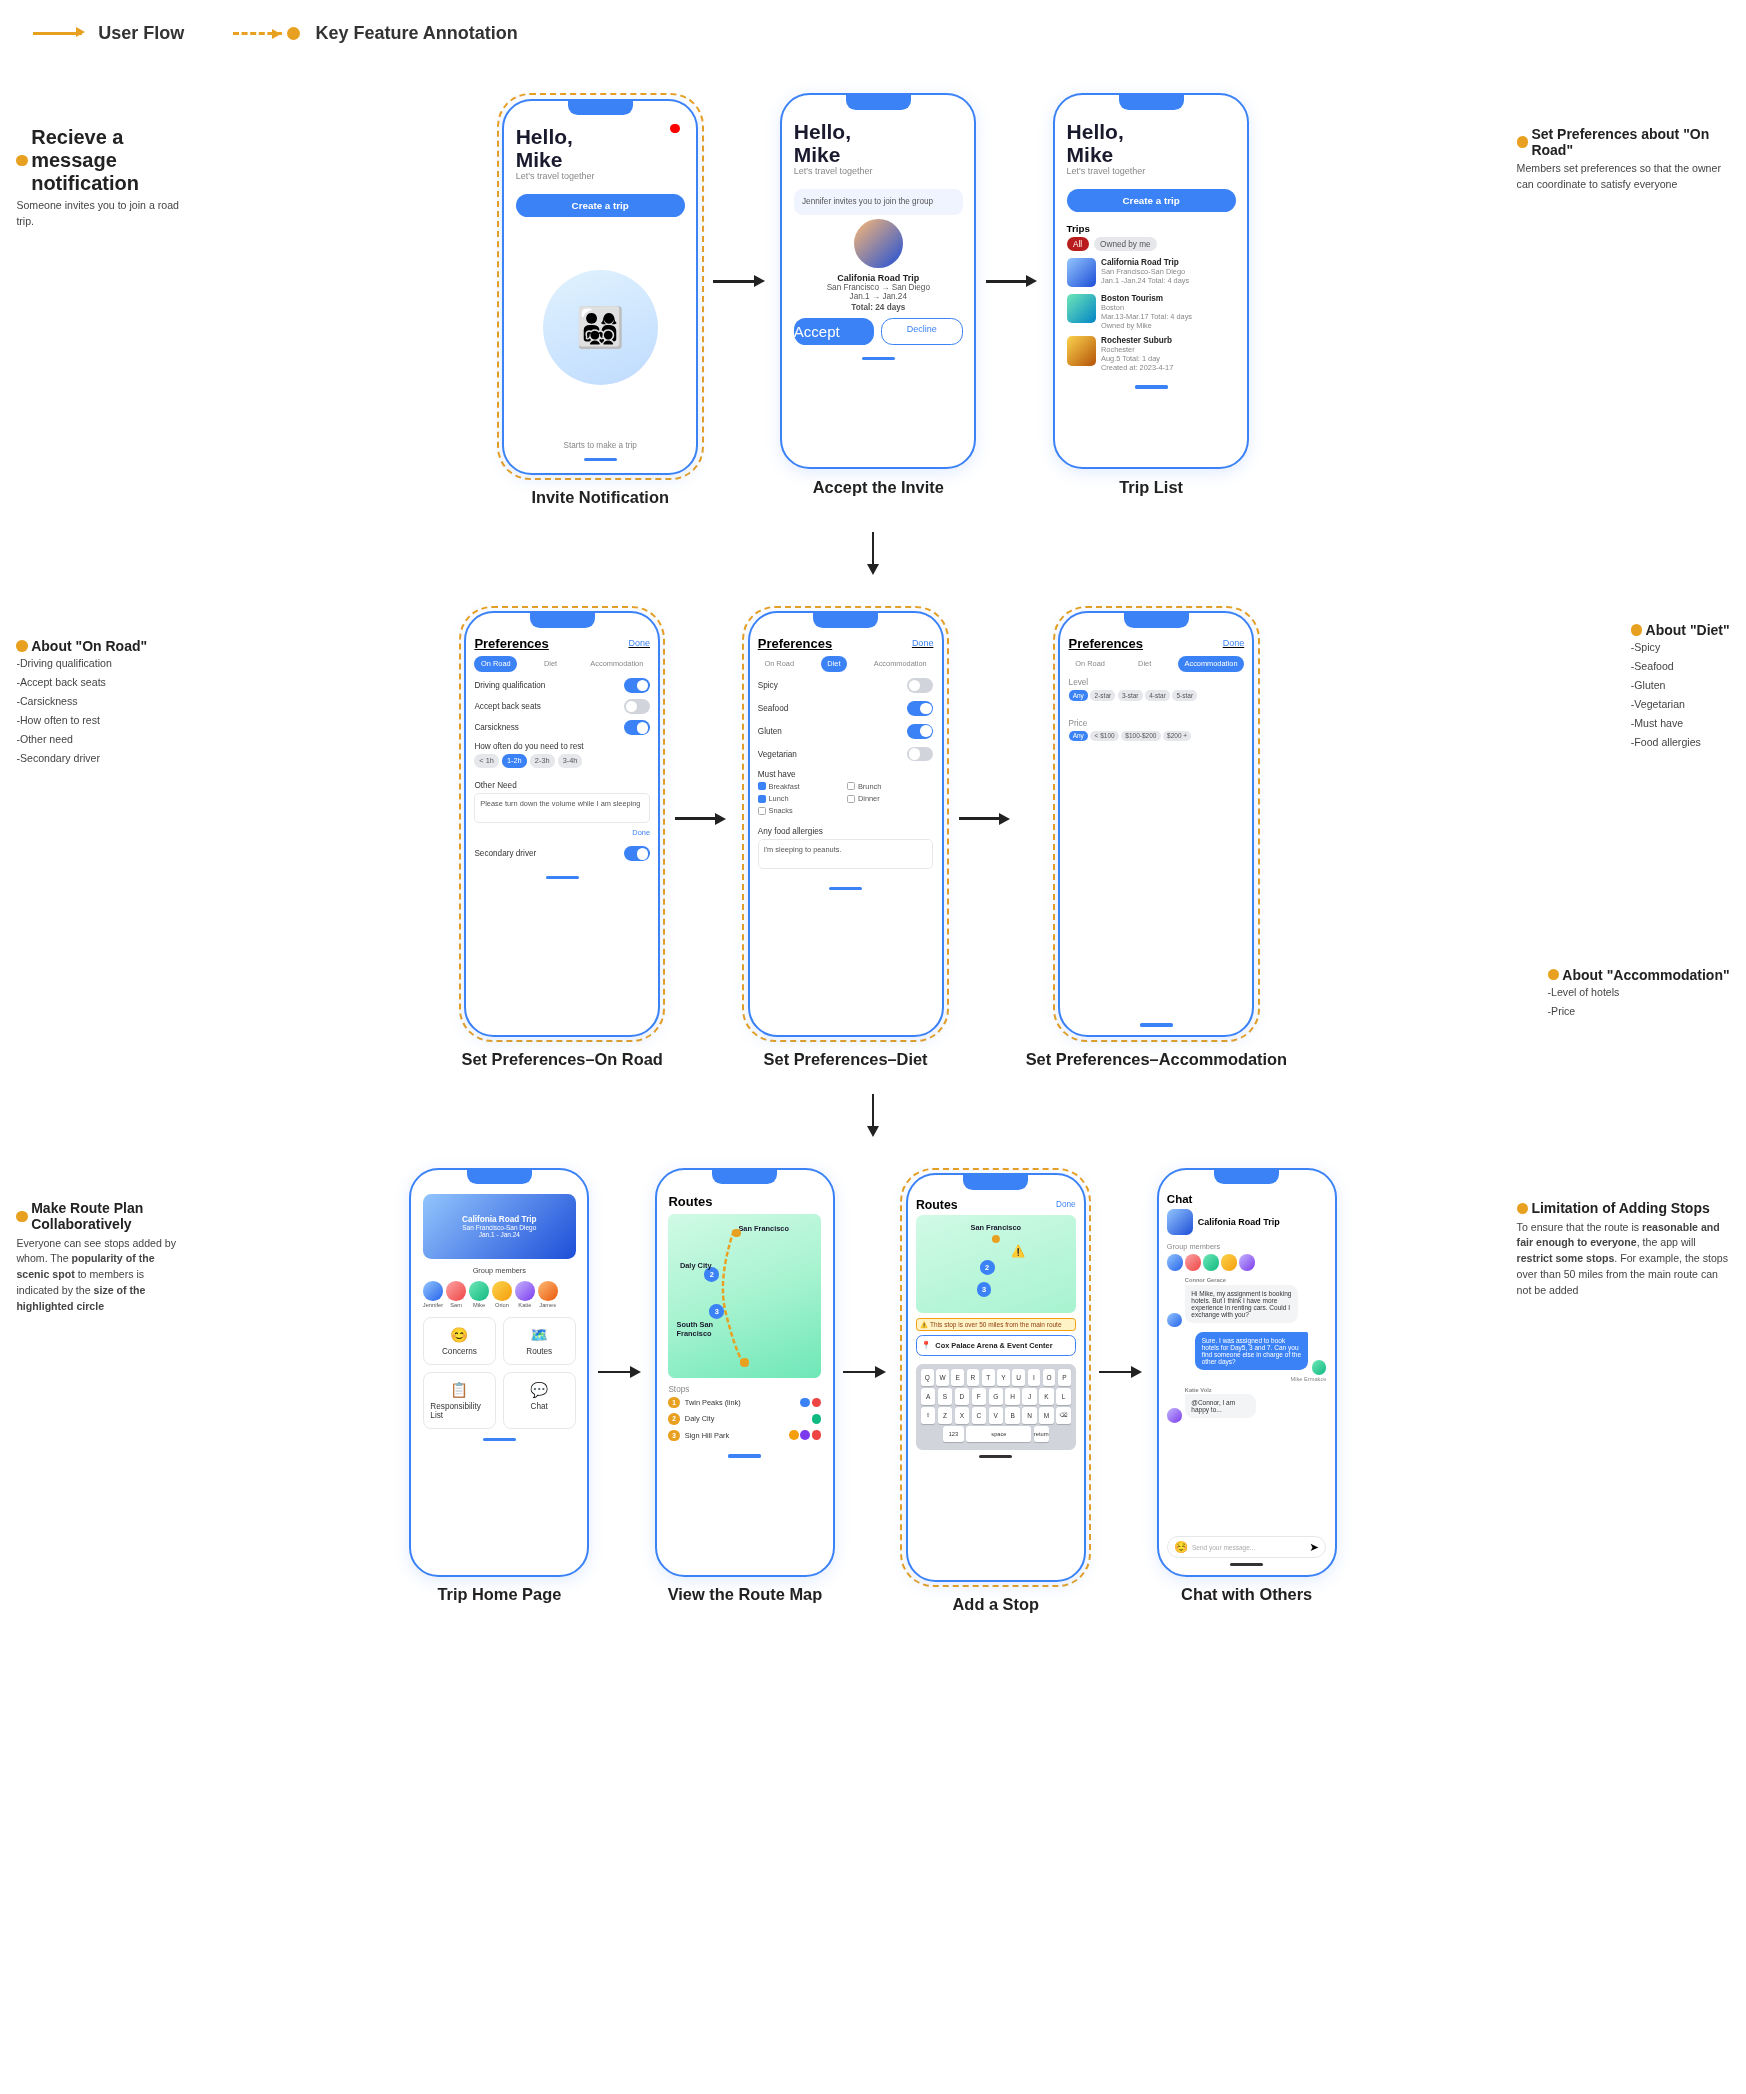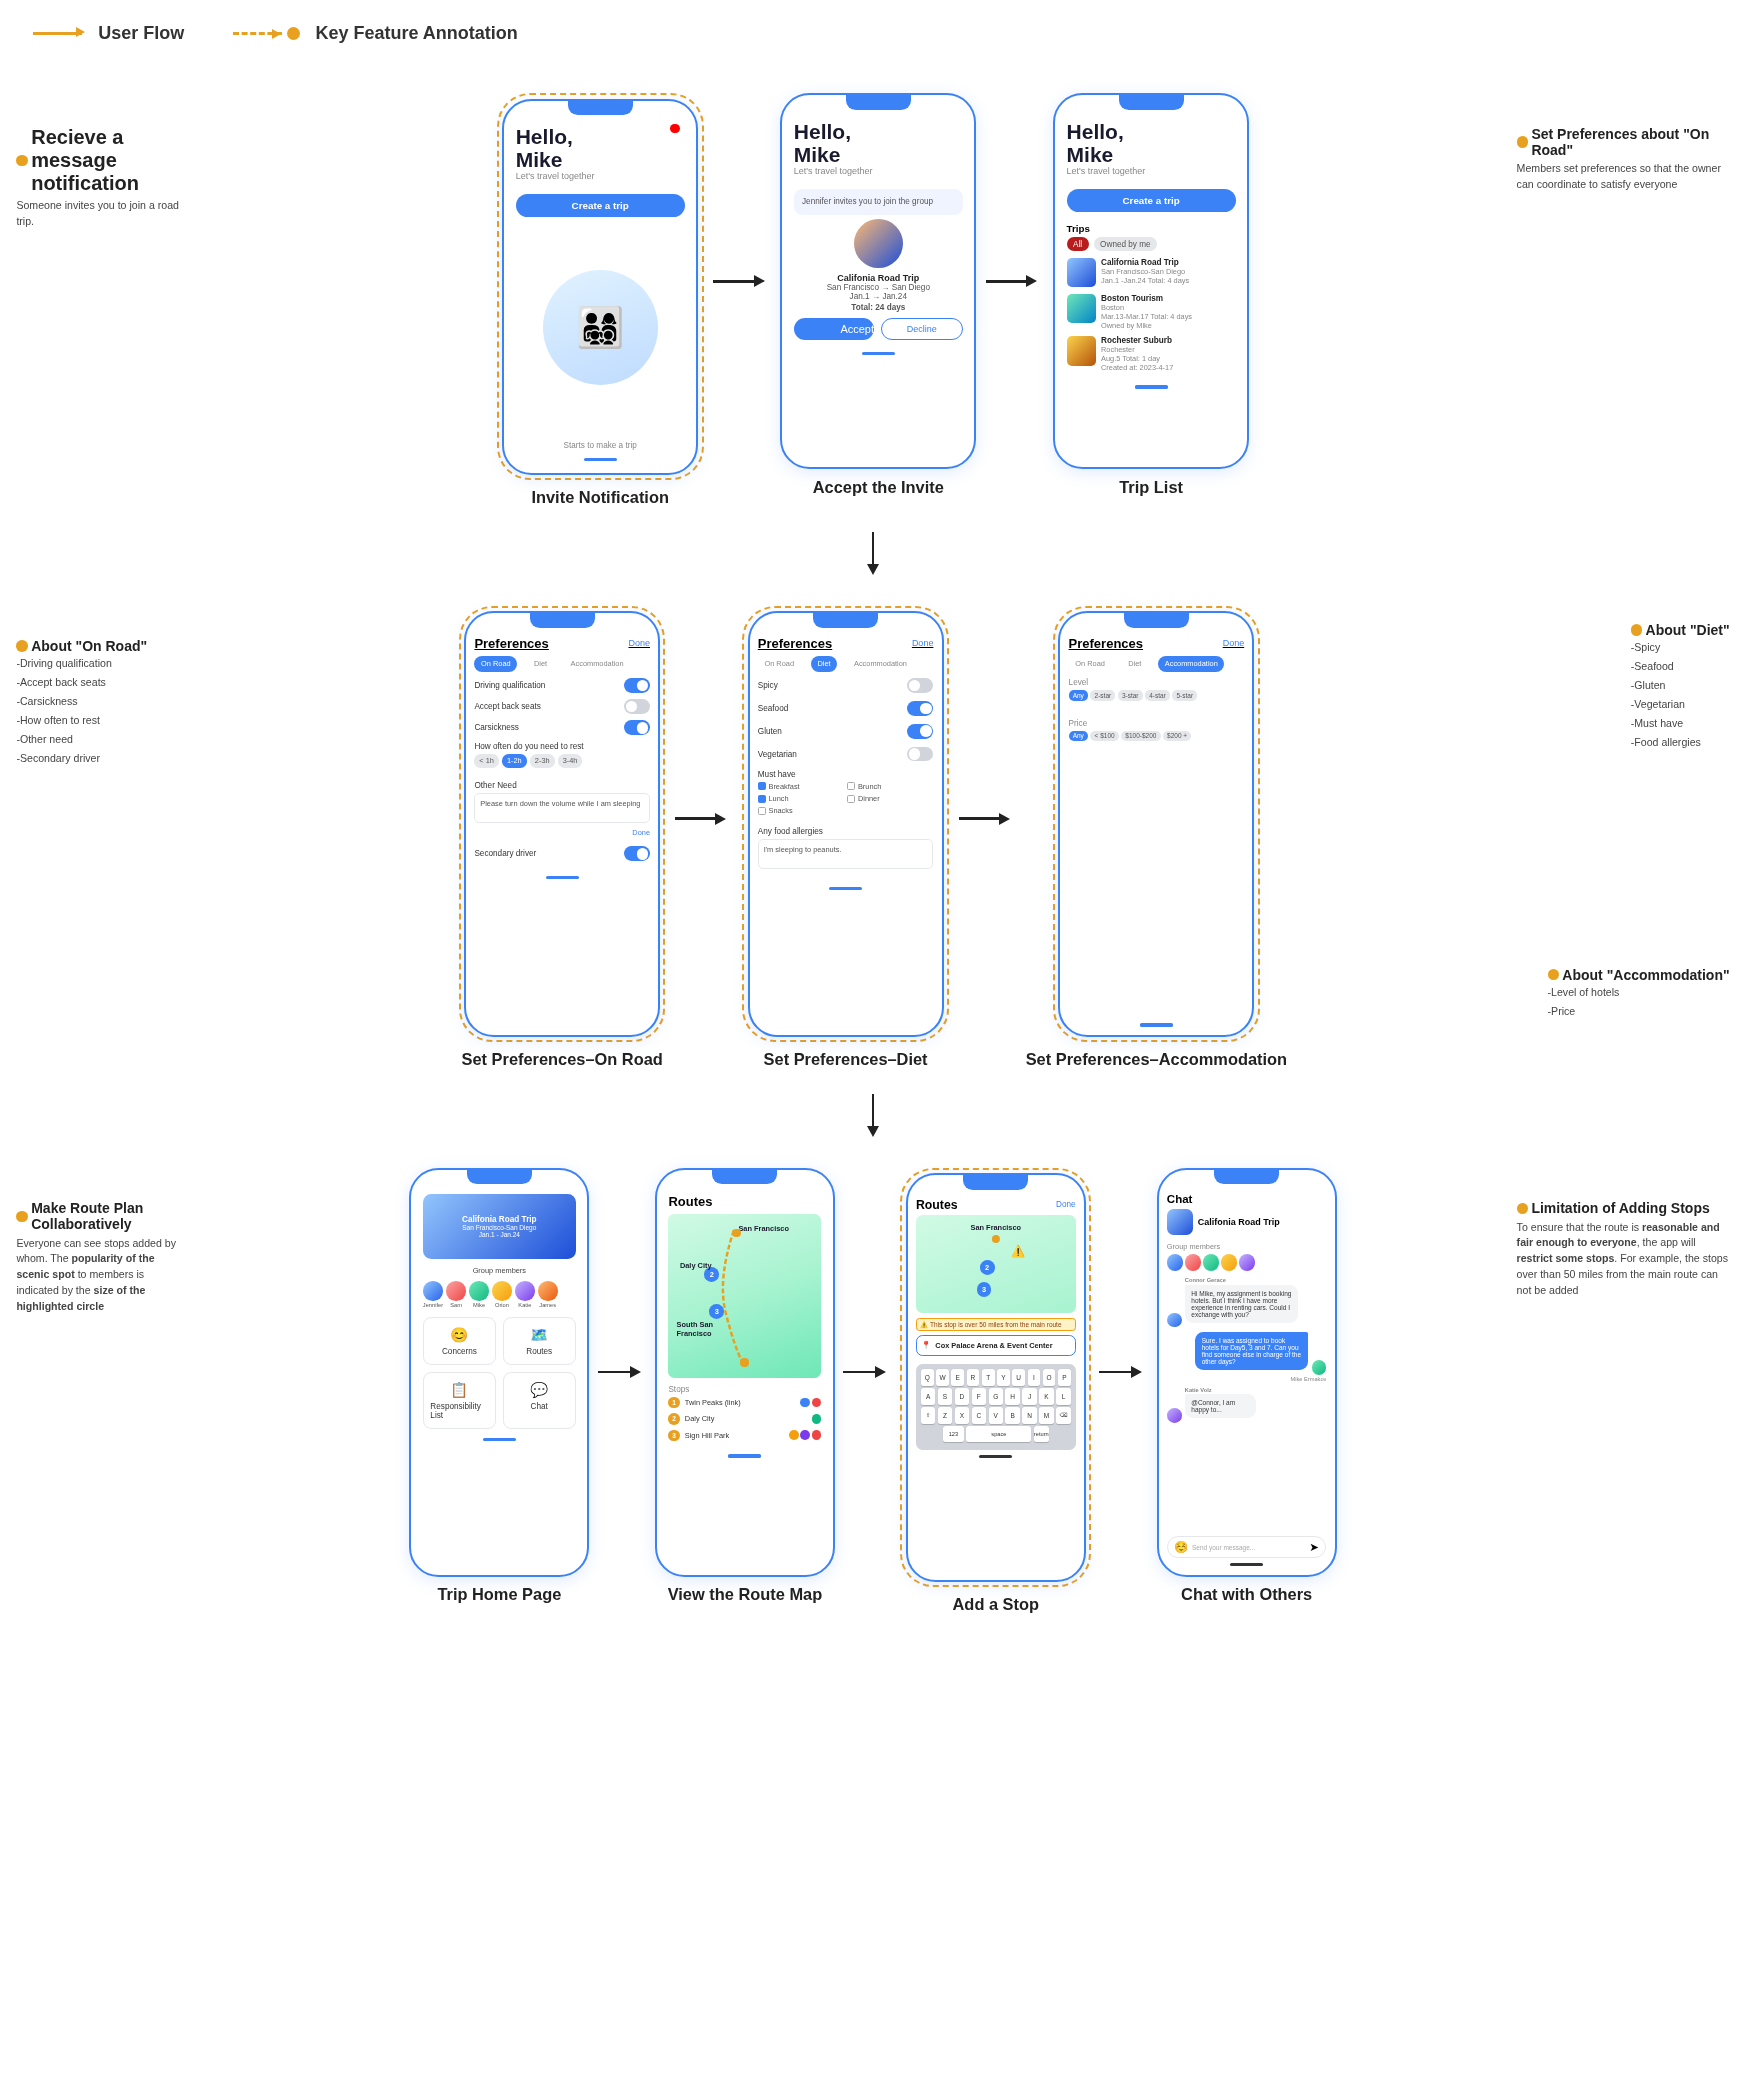--- a/index.html
+++ b/index.html
@@ -108,22 +108,22 @@
       display: flex;
       gap: 6.5px;
       margin-top: 6.5px;
     }
     .btn-accept {
       flex: 1;
       background: #3b82f6;
       color: #fff;
       border-radius: 11.5px;
       padding: 4.9px 0;
-      text-align: right;
-      font-size: 11px;
+      text-align: left;
+      font-size: 15px;
     }
     .btn-decline {
       flex: 1;
       background: #fff;
       color: #3b82f6;
       border: 1.2px solid #3b82f6;
       border-radius: 11.5px;
       padding: 4.9px 0;
       text-align: center;
       font-size: 9px;
@@ -182,20 +182,21 @@
       align-items: center;
       margin-bottom: 4.9px;
       text-decoration: underline;
     }
     .pref-title { font-size: 13px; font-weight: 700; }
     .pref-done { font-size: 9px; color: #3b82f6; }
     .pref-tabs {
       display: flex;
       gap: 10px;
       margin-bottom: 6.5px;
+      justify-content: space-between;
     }
     .pref-tab {
       font-size: 7.4px;
       padding: 2.5px 5.7px;
       border-radius: 8.2px;
       color: #888;
       border: 0.8px solid transparent;
     }
     .pref-tab.active {
       background: #3b82f6;

